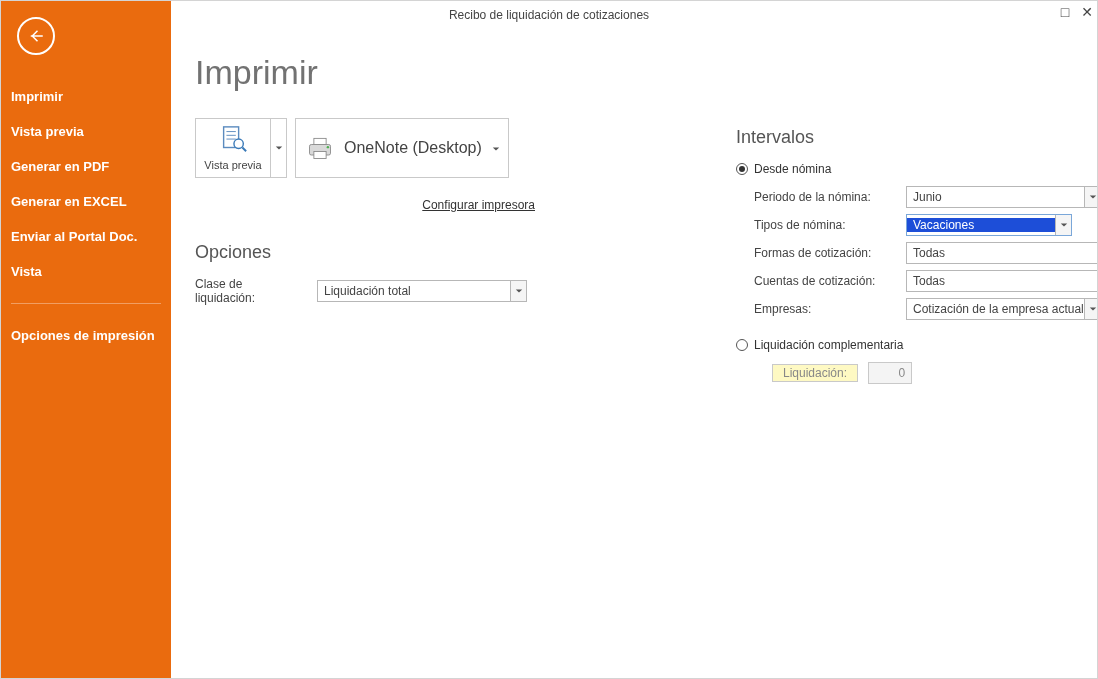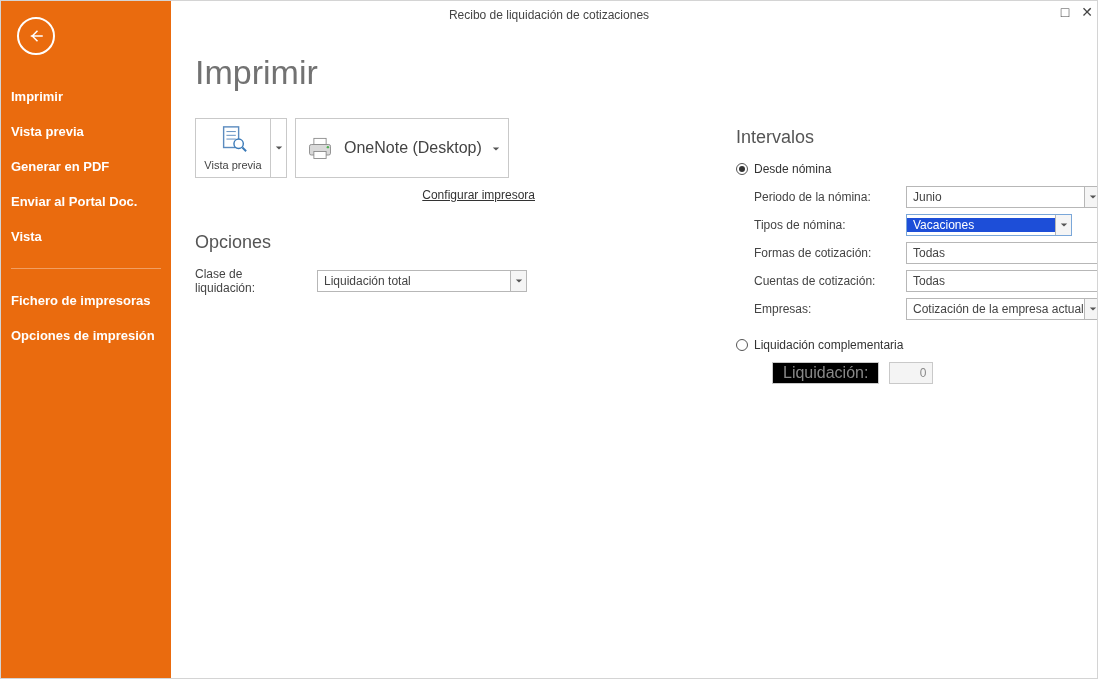--- a/index.html
+++ b/index.html
@@ -27,21 +27,21 @@
   .vp-box { border: 1px solid #c9c9c9; display: flex; }
   .vp-main { width: 74px; display: flex; flex-direction: column; align-items: center; justify-content: center; padding: 6px 4px; gap: 4px; cursor: pointer; }
   .vp-main span.lbl { font-size: 11px; color: #444; }
   .vp-dd { width: 16px; border-left: 1px solid #c9c9c9; display: flex; align-items: center; justify-content: center; cursor: pointer; }
   .vp-dd svg { width: 8px; height: 8px; }
 
   .printer-box { border: 1px solid #c9c9c9; display: flex; align-items: center; padding: 6px 8px 6px 10px; gap: 10px; min-width: 192px; cursor: pointer; }
   .printer-box .plabel { font-size: 16px; color: #444; flex: 1; }
   .printer-box .dd svg { width: 8px; height: 8px; }
 
-  .config-link { font-size: 12px; color: #333; text-decoration: underline; cursor: pointer; margin-top: 10px; text-align: right; width: 340px; }
+  .config-link { font-size: 12px; color: #333; text-decoration: underline; cursor: pointer; margin-top: 20px; text-align: right; width: 340px; }
 
   
   .sect-title { font-size: 18px; font-weight: 400; color: #555; margin-top: 30px; margin-bottom: 14px; }
   .form-row { display: flex; align-items: center; gap: 12px; font-size: 12px; color: #444; margin-bottom: 6px; }
   .form-row .lbl { width: 110px; }
 
   .combo { border: 1px solid #b7b7b7; height: 22px; display: flex; align-items: center; background: #fff; }
   .combo .val { flex: 1; padding: 0 6px; font-size: 12px; color: #444; overflow: hidden; white-space: nowrap; }
   .combo .arrow { width: 16px; height: 100%; border-left: 1px solid #b7b7b7; display: flex; align-items: center; justify-content: center; cursor: pointer; background:#f5f5f5; }
   .combo .arrow svg { width: 8px; height: 8px; }
@@ -55,21 +55,21 @@
   
   .right-col { position: absolute; left: 565px; top: 98px; width: 500px; }
   .right-col .sect-title { margin-top: 0; }
   .radio-row { display: flex; align-items: center; gap: 6px; font-size: 12px; color: #333; margin-bottom: 10px; margin-top: 4px; }
   .radio { width: 12px; height: 12px; border: 1px solid #555; border-radius: 50%; display: inline-flex; align-items: center; justify-content: center; cursor: pointer; }
   .radio.checked::after { content: ""; width: 6px; height: 6px; background: #333; border-radius: 50%; }
   .indent { padding-left: 18px; }
   .indent .form-row .lbl { width: 140px; }
 
   .liq-row { display:flex; align-items:center; gap:10px; padding-left:36px; margin-top:6px;}
-  .liq-lbl { border:1px solid #c9c9c9; background:#000000; color:#888; font-size:16px; padding:1px 10px; }
+  .liq-lbl { border:1px solid #c9c9c9; background:#fef9c3; color:#888; font-size:12px; padding:1px 10px; }
   .liq-val { border:1px solid #c9c9c9; background:#f4f4f4; color:#888; font-size:12px; width:44px; text-align:right; padding:3px 6px; }
 
   svg.caret path { fill:#555; }
 </style>
 </head>
 <body>
 
 <div class="titlebar">
   <div class="title">Recibo de liquidación de cotizaciones</div>
   <div class="win-controls">
@@ -80,24 +80,24 @@
 
 <div class="sidebar">
   <div class="back-btn">
     <svg viewBox="0 0 24 24">
         <path d="M14 5l-7 7 7 7M5 12h16"></path>
       </svg>
   </div>
   <div class="side-item">Imprimir</div>
   <div class="side-item">Vista previa</div>
   <div class="side-item">Generar en PDF</div>
+  <div class="side-item">Generar en EXCEL</div>
   <div class="side-item">Enviar al Portal Doc.</div>
   <div class="side-item">Vista</div>
   <div class="side-div"></div>
-  <div class="side-item">Fichero de impresoras</div>
   <div class="side-item">Opciones de impresión</div>
 </div>
 
 <div class="main">
   <div class="h1">Imprimir</div>
 
   <div class="preview-row">
     <div class="vp-box">
       <div class="vp-main">
         <svg width="30" height="30" viewBox="0 0 32 32">

